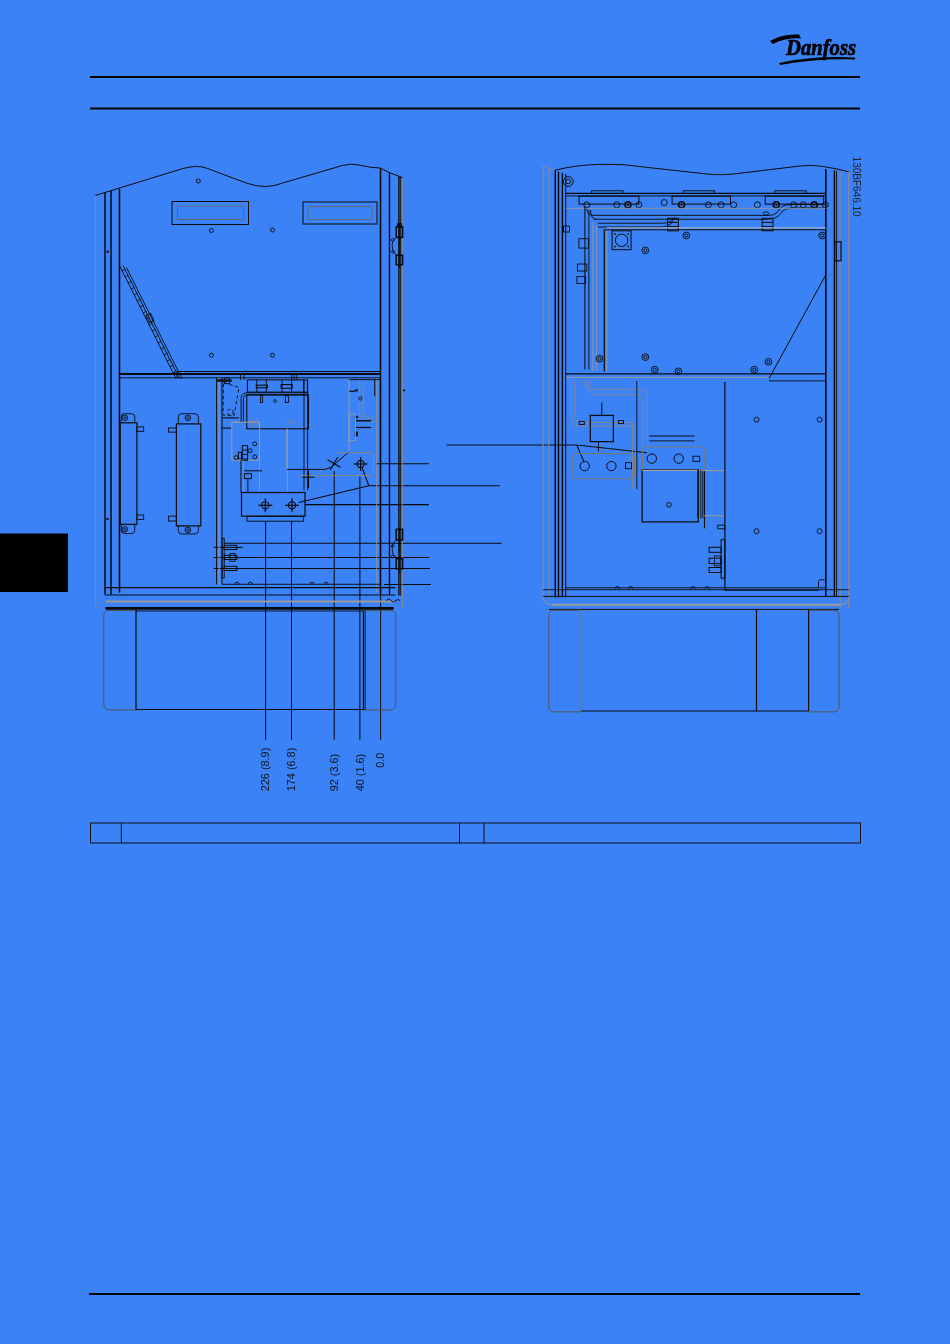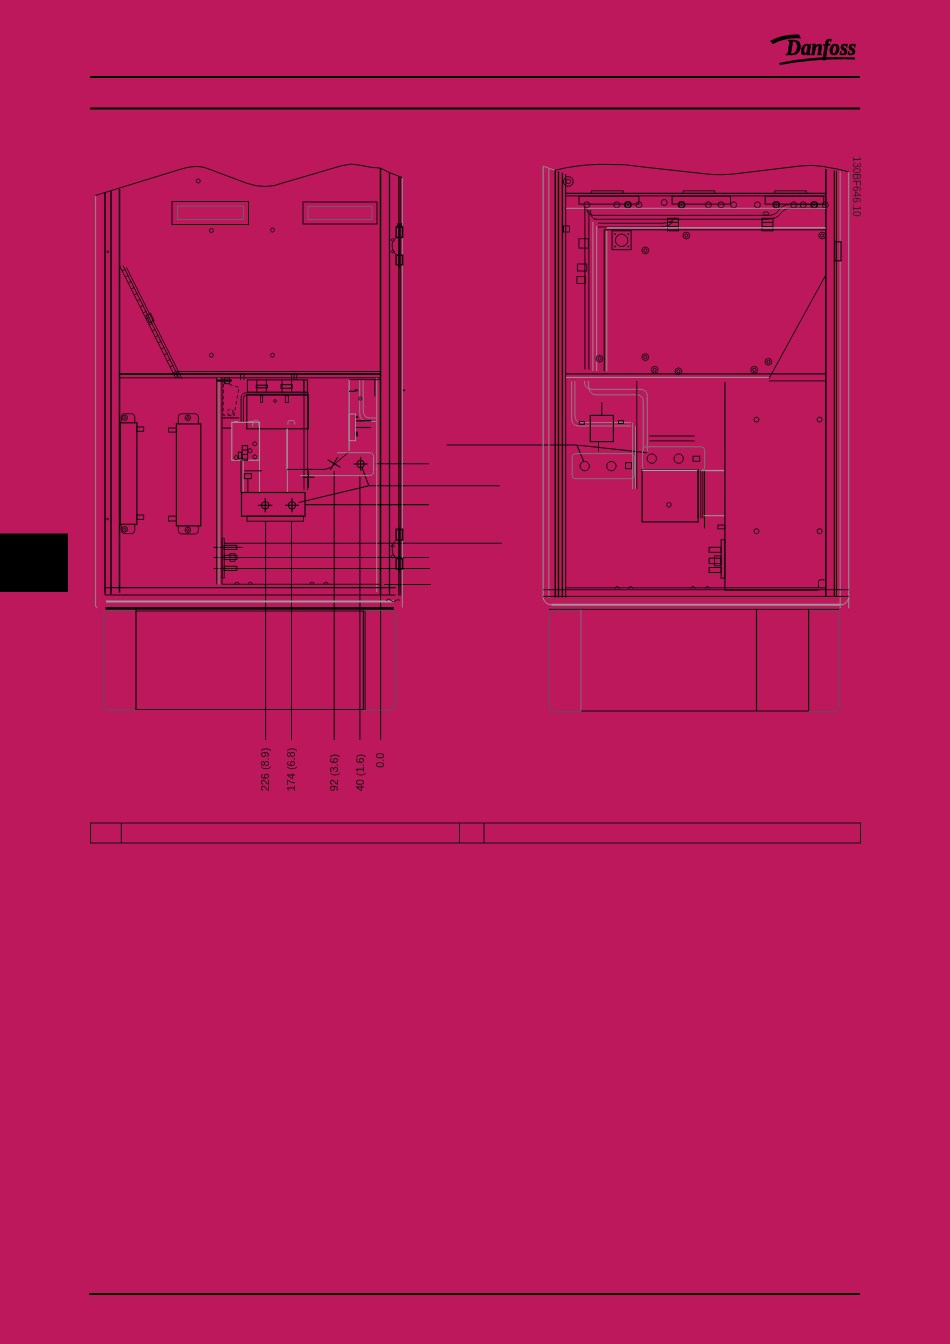--- a/index.html
+++ b/index.html
@@ -1,16 +1,16 @@
 <!DOCTYPE html>
 <html><head>
 <meta charset="utf-8">
 <style>
   html,body{margin:0;padding:0;background:#fff;}
-  #page{position:relative;width:950px;height:1344px;background:#be185d;overflow:hidden;
+  #page{position:relative;width:950px;height:1344px;background:#3b82f6;overflow:hidden;
         font-family:"Liberation Sans",sans-serif;}
   svg{position:absolute;top:0;left:0;}
 </style>
 </head>
 <body>
 <div id="page">
 <svg width="950" height="1344" viewBox="0 0 950 1344">
 <defs>
 <g id="phead">
   <circle r="3.4" fill="none"></circle>

